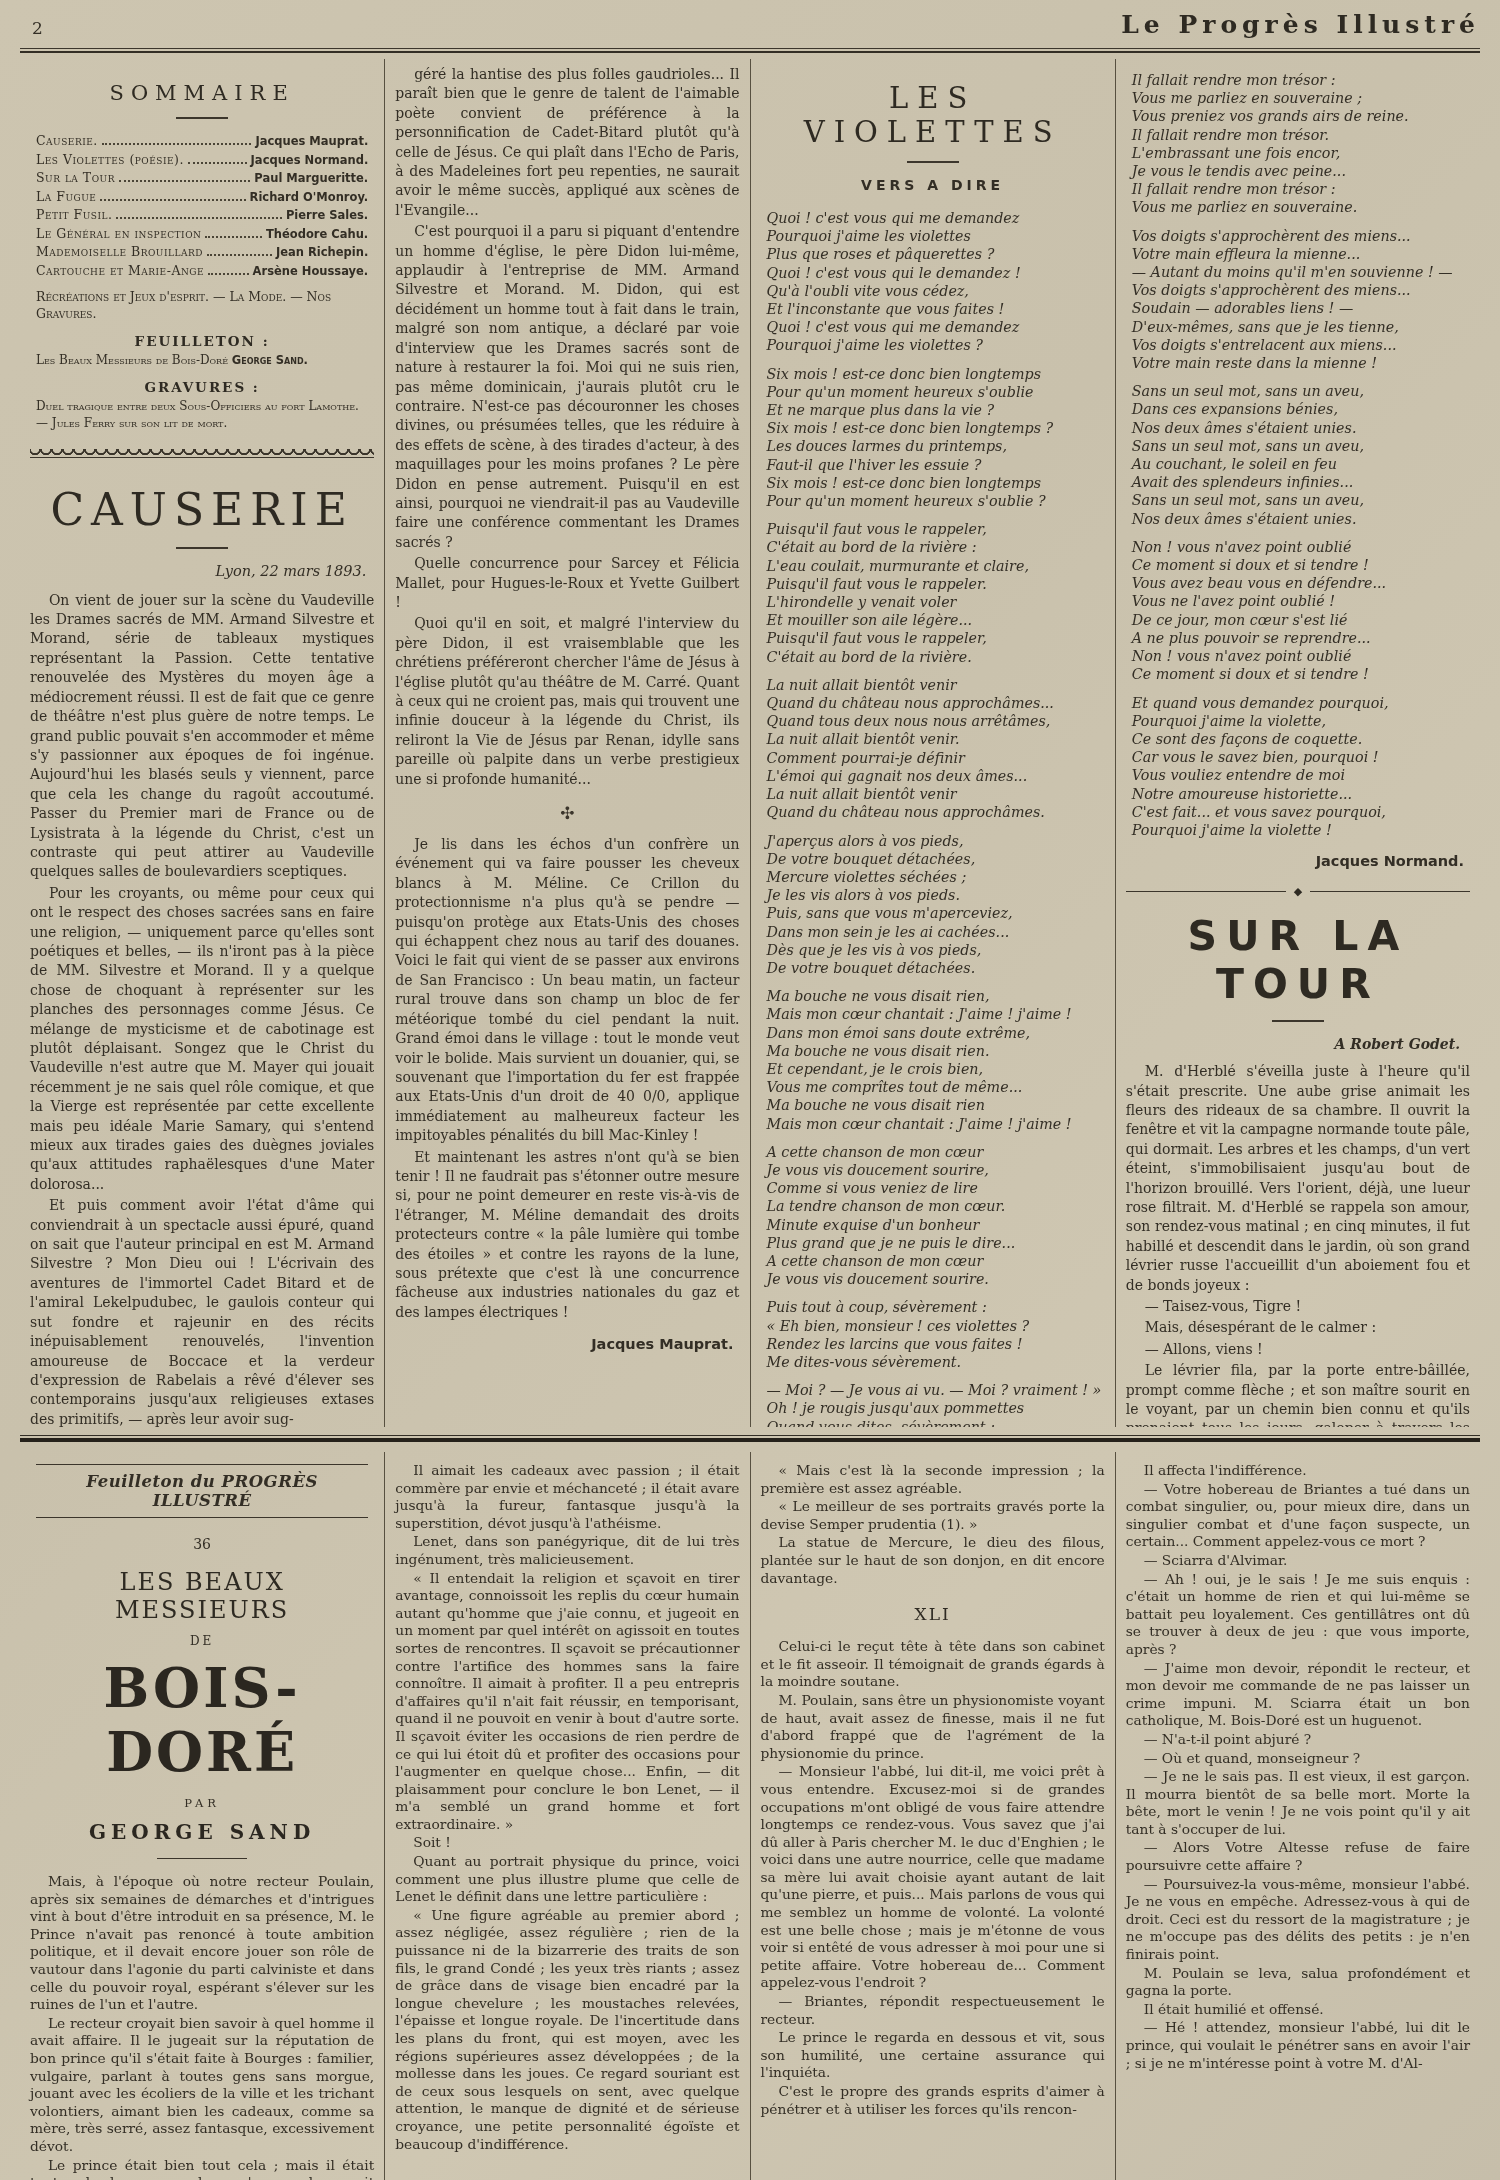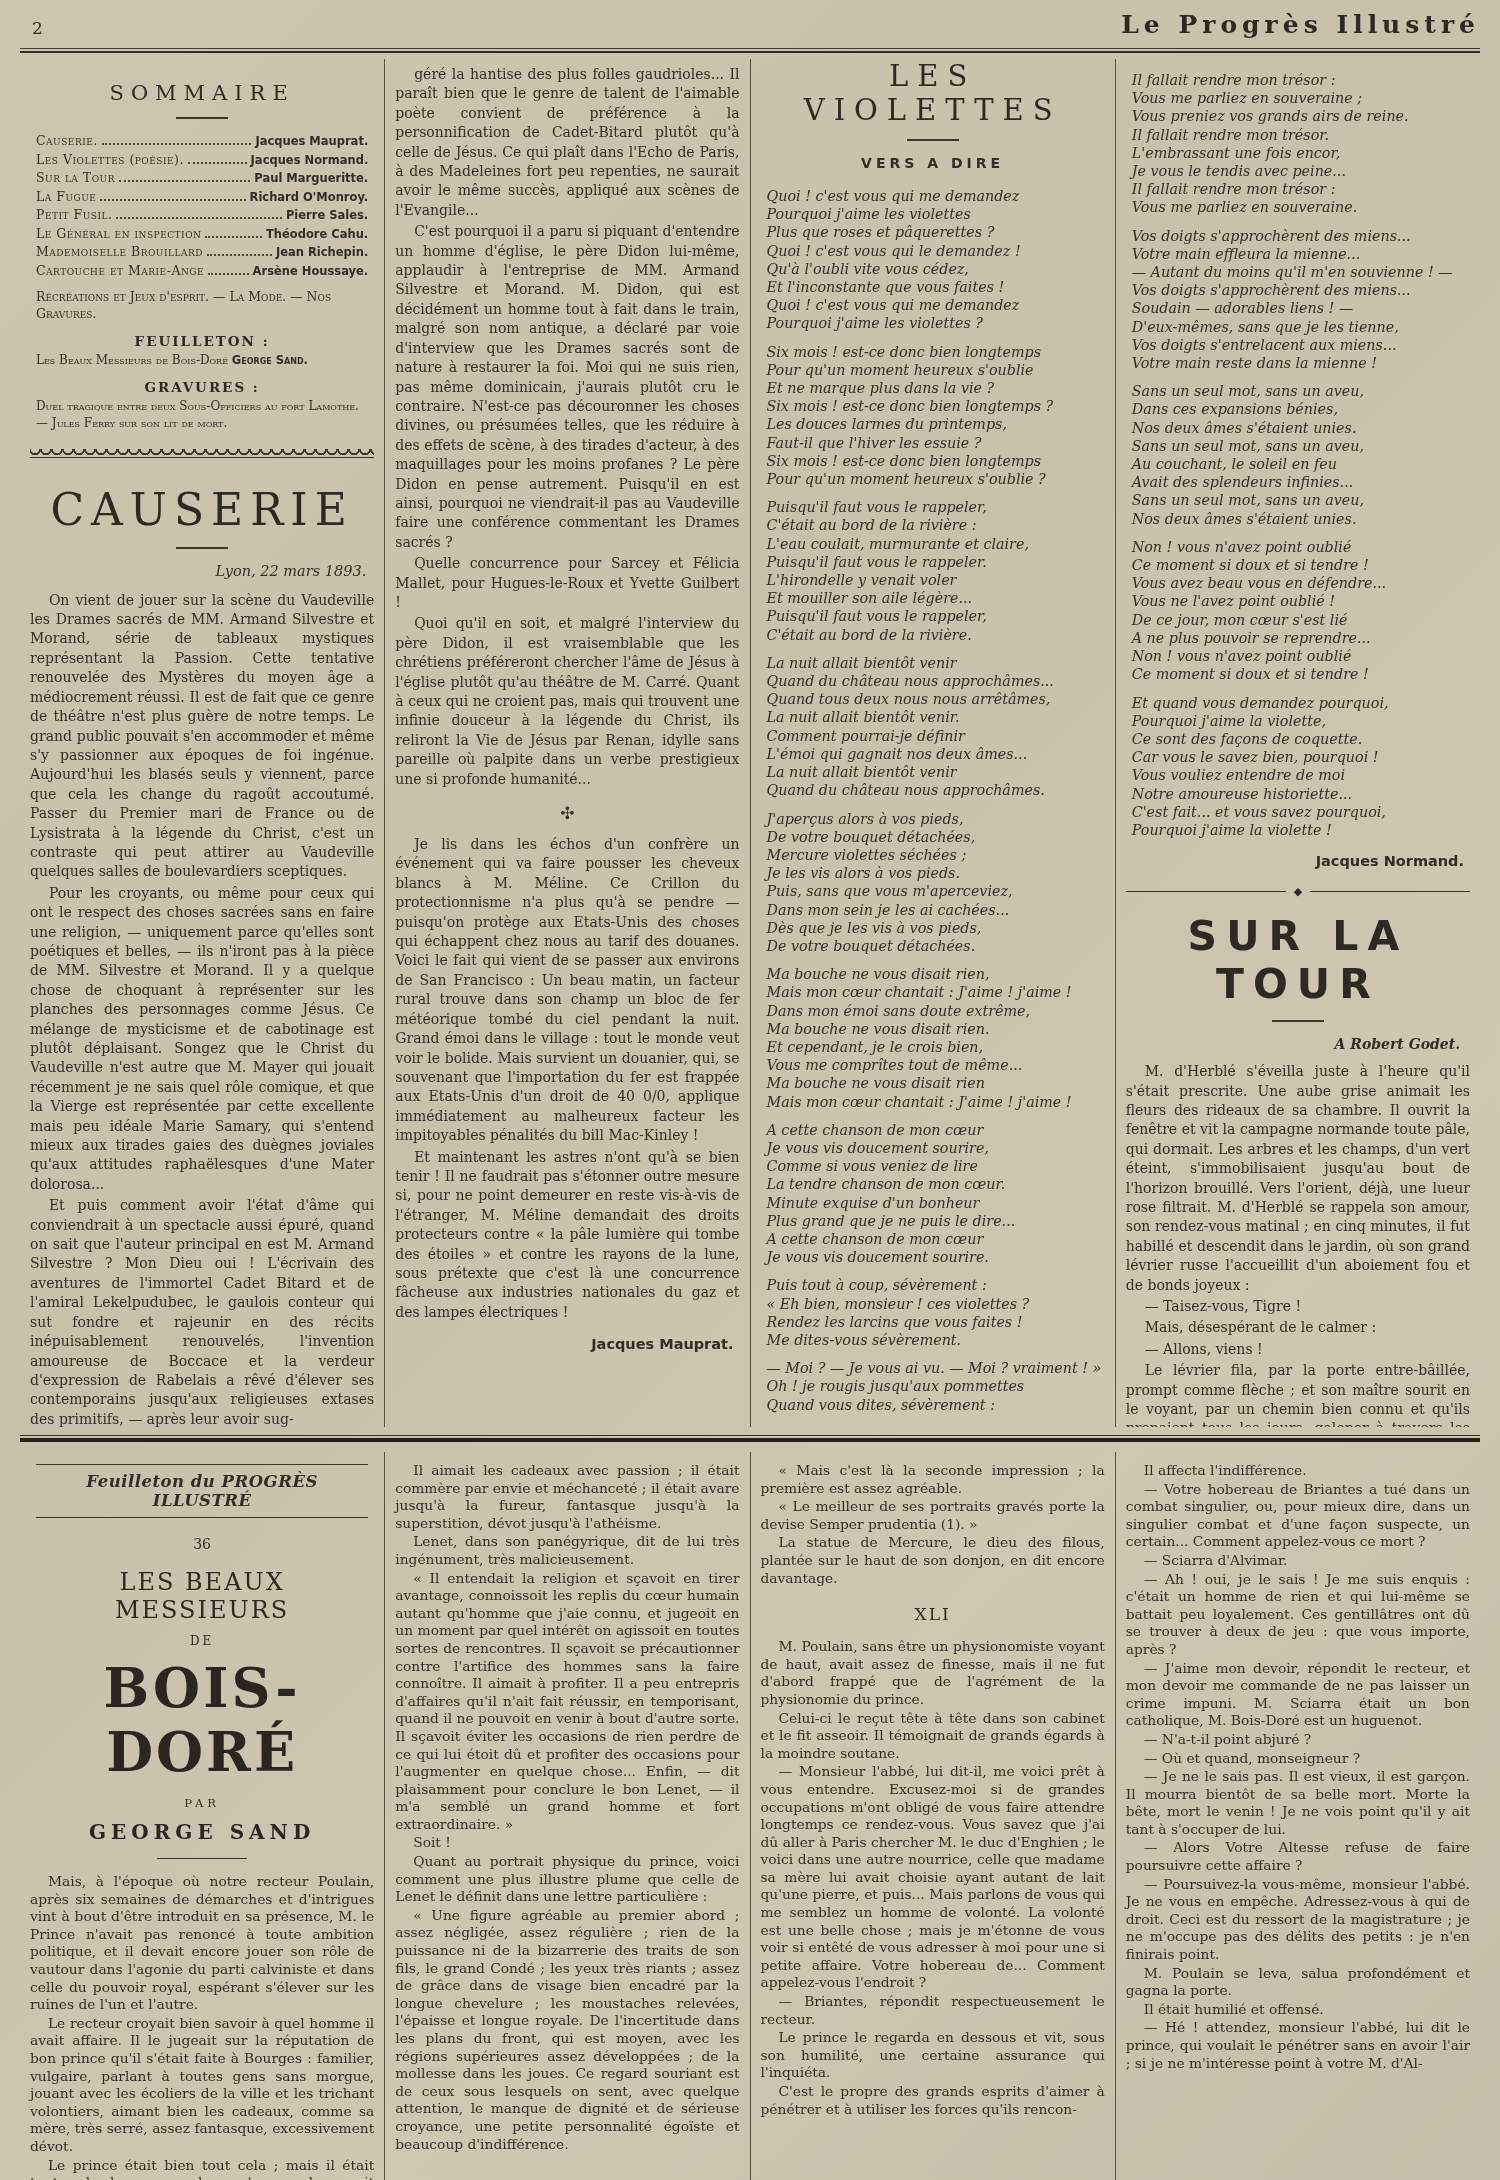--- a/index.html
+++ b/index.html
@@ -45,21 +45,21 @@
 
   
   .art-title { text-align:center; font-size:44px; letter-spacing:7px; font-weight:normal; color:#2e2a22; margin-top:26px; }
   .dateline { text-align:right; font-style:italic; font-size:14.5px; margin:10px 8px 12px 0; }
   .para { font-size:14px; line-height:19.4px; text-align:justify; text-indent:1.35em; margin-bottom:2px; }
   .signature { text-align:right; font-weight:bold; font-family:"DejaVu Sans","Liberation Sans",sans-serif;
     font-size:14.5px; margin:14px 6px 0 0; }
   .ornament { text-align:center; font-size:17px; margin:14px 0 12px 0; color:#3b352b; }
 
   
-  .poem-title { text-align:center; font-size:29px; letter-spacing:9px; font-weight:normal; color:#2e2a22; }
+  .poem-title { text-align:center; font-size:29px; letter-spacing:9px; font-weight:normal; color:#2e2a22; margin-top:22px; }
   .poem-sub { text-align:center; font-family:"DejaVu Sans","Liberation Sans",sans-serif; font-weight:bold;
     letter-spacing:4px; font-size:14px; margin:14px 0 16px 0; }
   .stanza { margin-bottom:10px; }
   .vline { font-style:italic; font-size:14.3px; line-height:18.2px; white-space:nowrap; overflow:hidden; padding-left:6px;}
 
   .diamond-rule { display:flex; align-items:center; margin:16px 0 6px 0; }
   .diamond-rule .dline { flex:1; border-top:1px solid #3b352b; }
   .diamond-rule .dmark { padding:0 8px; font-size:11px; color:#2e2a22; }
 
   .tour-title { text-align:center; font-family:"DejaVu Sans","Liberation Sans",sans-serif; font-weight:bold;
@@ -388,22 +388,22 @@
 
     <div class="col flexcol">
       <div style="height:10px"></div>
       <div>
           <p class="fpara">« Mais c'est là la seconde impression ; la première est assez agréable.</p>
           <p class="fpara">« Le meilleur de ses portraits gravés porte la devise Semper prudentia (1). »</p>
           <p class="fpara">La statue de Mercure, le dieu des filous, plantée sur le haut de son donjon, en dit encore davantage.</p>
         </div>
       <div class="chapter">XLI</div>
       <div>
+          <p class="fpara">Celui-ci le reçut tête à tête dans son cabinet et le fit asseoir. Il témoignait de grands égards à la moindre soutane.</p>
           <p class="fpara">M. Poulain, sans être un physionomiste voyant de haut, avait assez de finesse, mais il ne fut d'abord frappé que de l'agrément de la physionomie du prince.</p>
-          <p class="fpara">Celui-ci le reçut tête à tête dans son cabinet et le fit asseoir. Il témoignait de grands égards à la moindre soutane.</p>
           <p class="fpara">— Monsieur l'abbé, lui dit-il, me voici prêt à vous entendre. Excusez-moi si de grandes occupations m'ont obligé de vous faire attendre longtemps ce rendez-vous. Vous savez que j'ai dû aller à Paris chercher M. le duc d'Enghien ; le voici dans une autre nourrice, celle que madame sa mère lui avait choisie ayant autant de lait qu'une pierre, et puis... Mais parlons de vous qui me semblez un homme de volonté. La volonté est une belle chose ; mais je m'étonne de vous voir si entêté de vous adresser à moi pour une si petite affaire. Votre hobereau de... Comment appelez-vous l'endroit ?</p>
           <p class="fpara">— Briantes, répondit respectueusement le recteur.</p>
           <p class="fpara">Le prince le regarda en dessous et vit, sous son humilité, une certaine assurance qui l'inquiéta.</p>
           <p class="fpara">C'est le propre des grands esprits d'aimer à pénétrer et à utiliser les forces qu'ils rencon-</p>
         </div>
       <div class="grow"></div>
 
     </div>
 
     <div class="vrule"></div>

